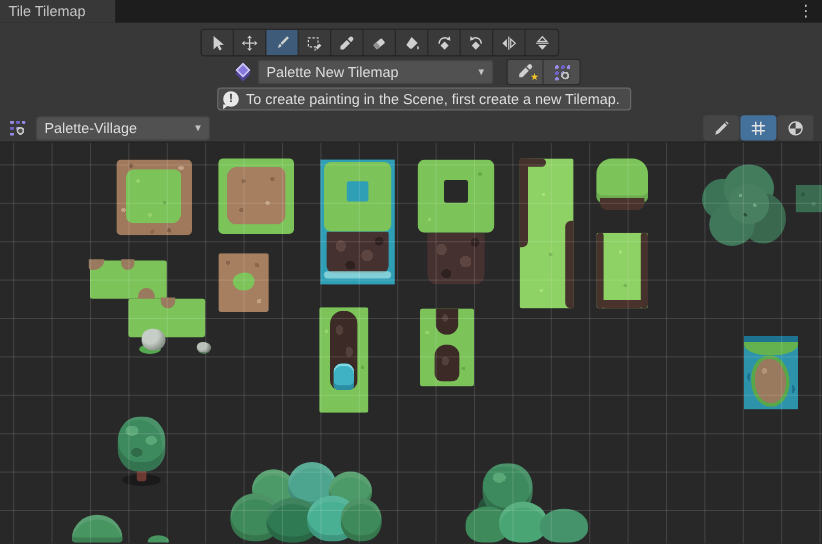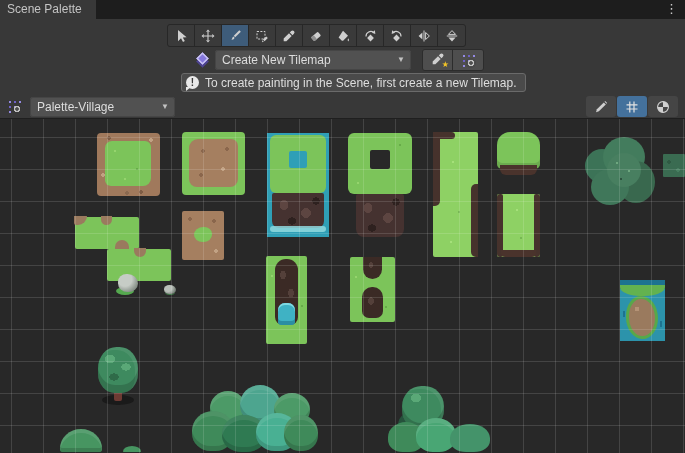--- a/index.html
+++ b/index.html
@@ -186,21 +186,21 @@
   .p-v3{left:28px;top:32px;width:40px;height:34px;background:#49a674;border-radius:50% 50% 42% 42%;box-shadow:inset 0 5px 0 rgba(255,255,255,.09)}
   .p-v4{left:62px;top:38px;width:40px;height:28px;background:#44936a;border-radius:50% 50% 40% 40%}
 </style>
 </head>
 <body>
 
 <div class="window">
 
   <div class="tabstrip">
     <div class="tab">
-      <span>Scene Palette</span>
+      <span>Tile Tilemap</span>
     </div>
     <div class="kebab">⋮</div>
   </div>
 
   <div class="header">
     <div class="tools-row" id="tools-row">
         <div class="tool">
           <svg width="14" height="14" viewBox="0 0 14 14" fill="#cfcfcf" xmlns="http://www.w3.org/2000/svg">
             <path d="M4 1 L4 12.2 L7 9.3 L9 13 L10.8 12 L8.8 8.5 L12.6 8.2 Z"></path>
           </svg>
@@ -273,21 +273,21 @@
           </svg>
         </div>
       </div>
 
     <div class="tilemap-row">
       <span class="layers-icon">
           <i class="lo"></i>
           <i class="hi"></i>
         </span>
       <div class="dropdown dd-tilemap">
-        <span>Create New Tilemap</span>
+        <span>Palette New Tilemap</span>
         <span class="caret">▼</span>
       </div>
       <div class="mini-btns">
         <div class="mini-btn">
           <span id="brush-star-icon"><svg width="14" height="14" viewBox="0 0 14 14" fill="#cfcfcf" xmlns="http://www.w3.org/2000/svg">
                 <path d="M11.9 2.1 a1.9 1.9 0 0 1 0 2.7 L10.5 6.2 7.8 3.5 9.2 2.1 a1.9 1.9 0 0 1 2.7 0Z"></path>
                 <path d="M7 4.3 9.7 7 4.4 12.3 H1.7 V9.6Z"></path>
               </svg></span>
           <span class="star">★</span>
         </div>

